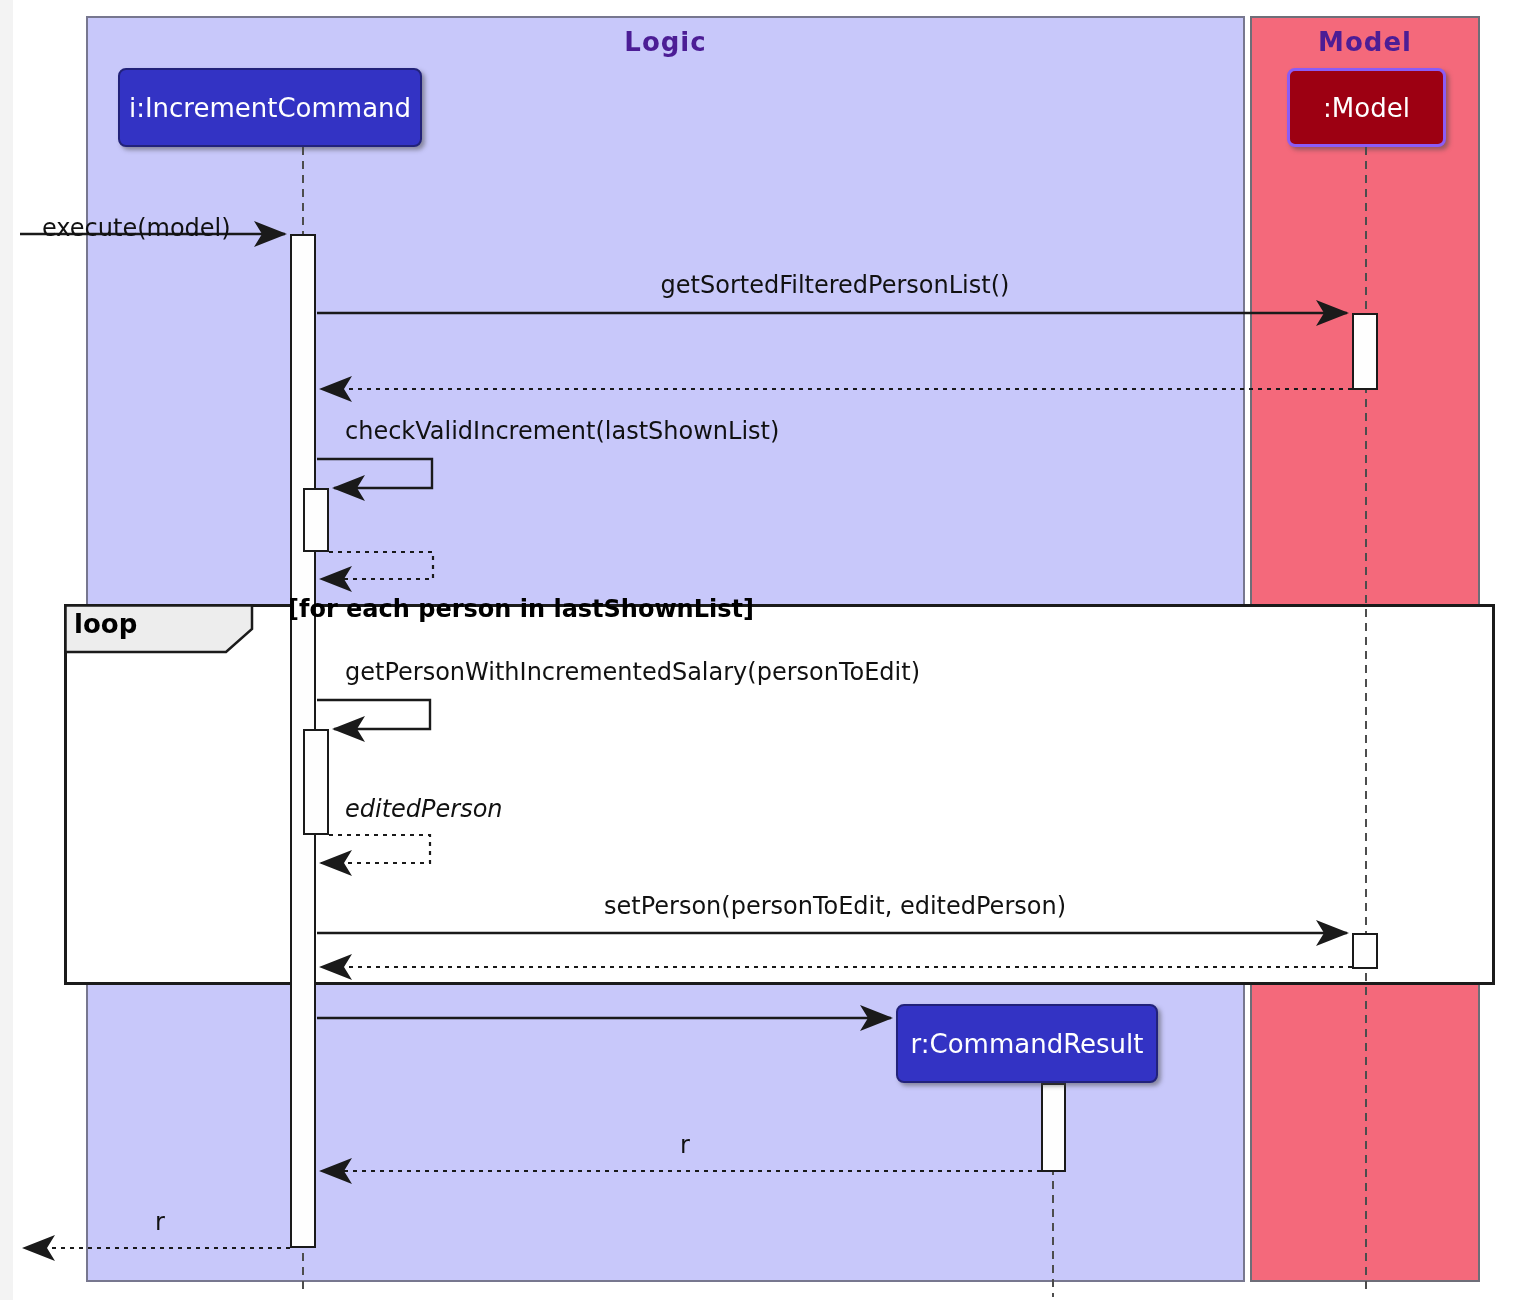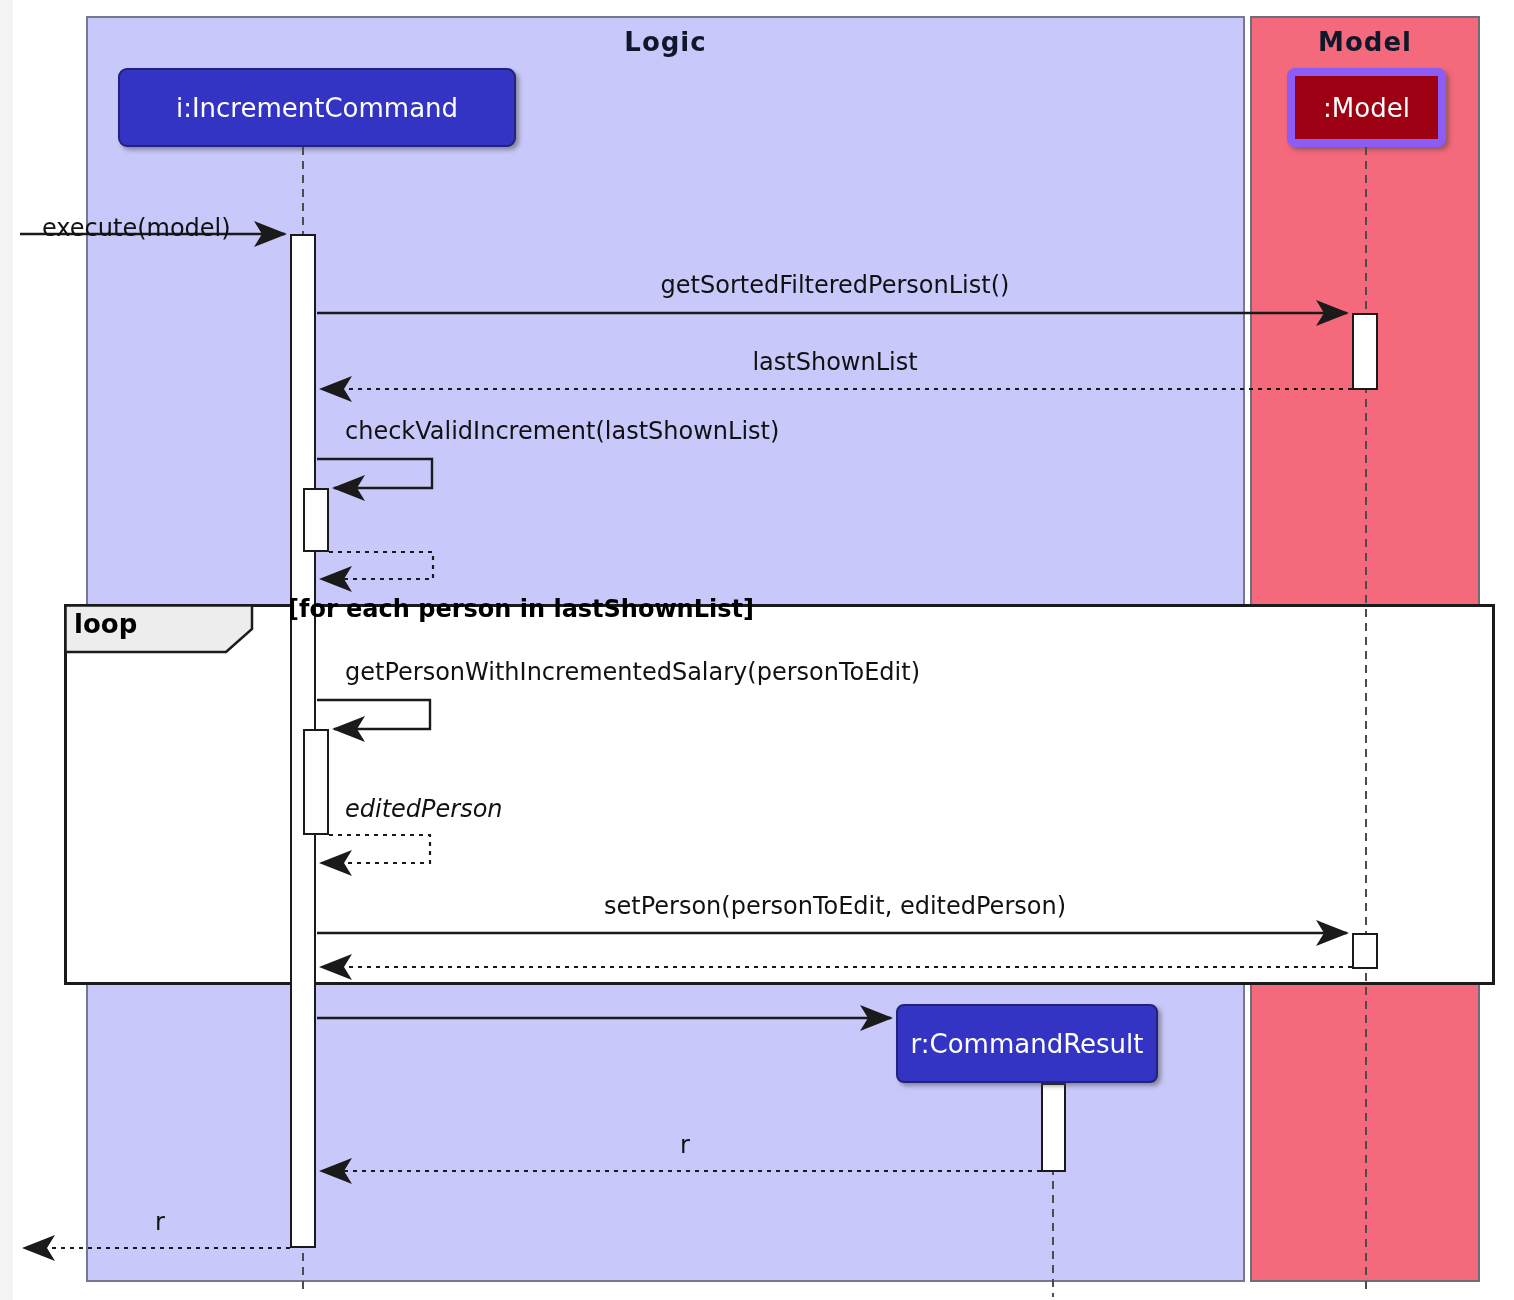--- a/index.html
+++ b/index.html
@@ -4,33 +4,33 @@
 <style>
   html,body{margin:0;padding:0;background:#ffffff;}
   .canvas{
     position:relative;width:1514px;height:1300px;background:#ffffff;overflow:hidden;
     font-family:"DejaVu Sans","Liberation Sans",sans-serif;color:#111111;
   }
   .gutter{position:absolute;left:0;top:0;width:13px;height:1300px;background:#f3f3f3;}
   .frame{position:absolute;top:16px;height:1266px;box-sizing:border-box;}
   .frame-logic{left:86px;width:1159px;background:#C8C8FA;border:2px solid #77778F;}
   .frame-model{left:1250px;width:230px;background:#F4697B;border:2px solid #6E6E78;}
-  .frame-title{margin-top:9px;text-align:center;font-weight:bold;font-size:26px;color:#0f172a;letter-spacing:1px;}
+  .frame-title{margin-top:9px;text-align:center;font-weight:bold;font-size:26px;color:#4c1d95;letter-spacing:1px;}
   .loop-frame{position:absolute;left:64px;top:604px;width:1431px;height:381px;background:#ffffff;border:3px solid #1b1b1b;box-sizing:border-box;}
   .svg-layer{position:absolute;left:0;top:0;}
   .bar{position:absolute;background:#fefefe;border:2px solid #1a1a1a;box-sizing:border-box;}
   .msg{position:absolute;font-size:24px;white-space:nowrap;color:#111111;}
   .msg.center{text-align:center;}
   .pbox{
     position:absolute;height:79px;border-radius:8px;color:#ffffff;font-size:26px;
     display:flex;align-items:center;justify-content:center;box-sizing:border-box;
     box-shadow:3px 3px 4px rgba(70,70,70,0.5);
   }
   .pbox-blue{background:#3333C4;border:2px solid #22227A;}
-  .pbox-red{background:#9D0012;border:8px solid #8b5cf6;}
+  .pbox-red{background:#9D0012;border:3px solid #8b5cf6;}
   .loop-op{position:absolute;left:74px;top:609px;width:130px;font-size:26px;font-weight:bold;text-align:left;color:#000;}
   .loop-guard{position:absolute;left:288px;top:595px;font-size:24px;font-weight:bold;color:#000;white-space:nowrap;}
 </style>
 </head>
 <body>
 
 <div class="canvas">
 
   <div class="gutter"></div>
 
@@ -76,25 +76,24 @@
   <div class="bar" style="left:303px;top:488px;width:26px;height:64px;"></div>
   <div class="bar" style="left:303px;top:729px;width:26px;height:106px;"></div>
   <div class="bar" style="left:1352px;top:933px;width:26px;height:36px;"></div>
   <div class="bar" style="left:1041px;top:1083px;width:25px;height:89px;"></div>
 
   <div class="loop-op">loop</div>
   <div class="loop-guard">[for each person in lastShownList]</div>
 
   <div class="msg" style="left:42px;top:214px;">execute(model)</div>
   <div class="msg center" style="left:420px;top:271px;width:830px;">getSortedFilteredPersonList()</div>
-  <div class="msg center" style="left:420px;top:348px;width:830px;">lastShownList</div>
   <div class="msg" style="left:345px;top:417px;">checkValidIncrement(lastShownList)</div>
   <div class="msg" style="left:345px;top:658px;">getPersonWithIncrementedSalary(personToEdit)</div>
   <div class="msg" style="left:345px;top:795px;font-style:italic;">editedPerson</div>
   <div class="msg center" style="left:420px;top:892px;width:830px;">setPerson(personToEdit, editedPerson)</div>
   <div class="msg center" style="left:560px;top:1131px;width:250px;">r</div>
   <div class="msg center" style="left:60px;top:1208px;width:200px;">r</div>
 
-  <div class="pbox pbox-blue" style="left:118px;top:68px;width:398px;border-radius:9px;">i:IncrementCommand</div>
+  <div class="pbox pbox-blue" style="left:118px;top:68px;width:304px;">i:IncrementCommand</div>
   <div class="pbox pbox-red" style="left:1287px;top:68px;width:159px;">:Model</div>
   <div class="pbox pbox-blue" style="left:896px;top:1004px;width:262px;">r:CommandResult</div>
 
 </div>
 
 </body></html>

